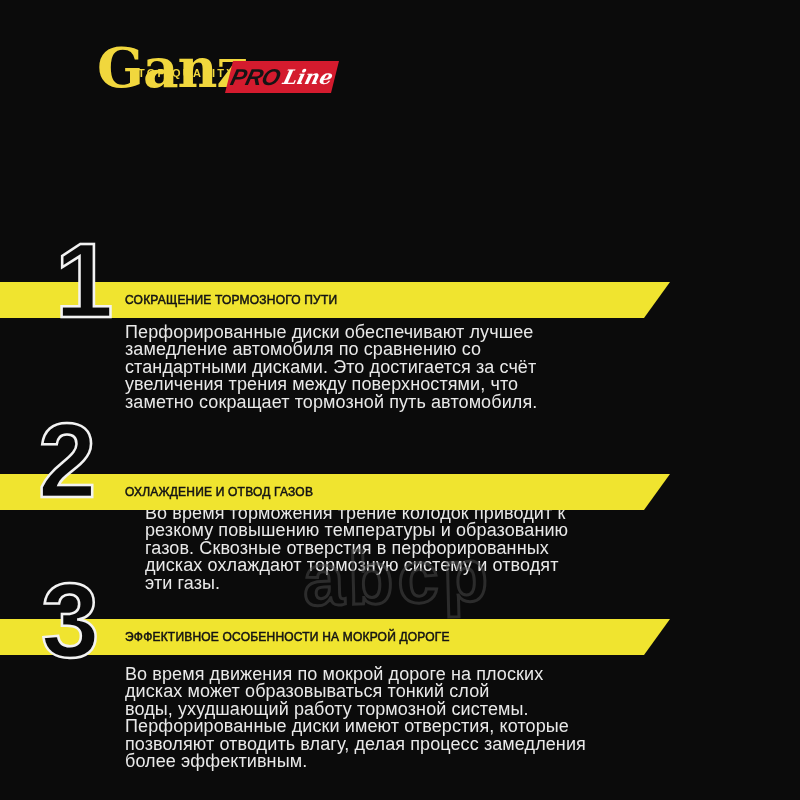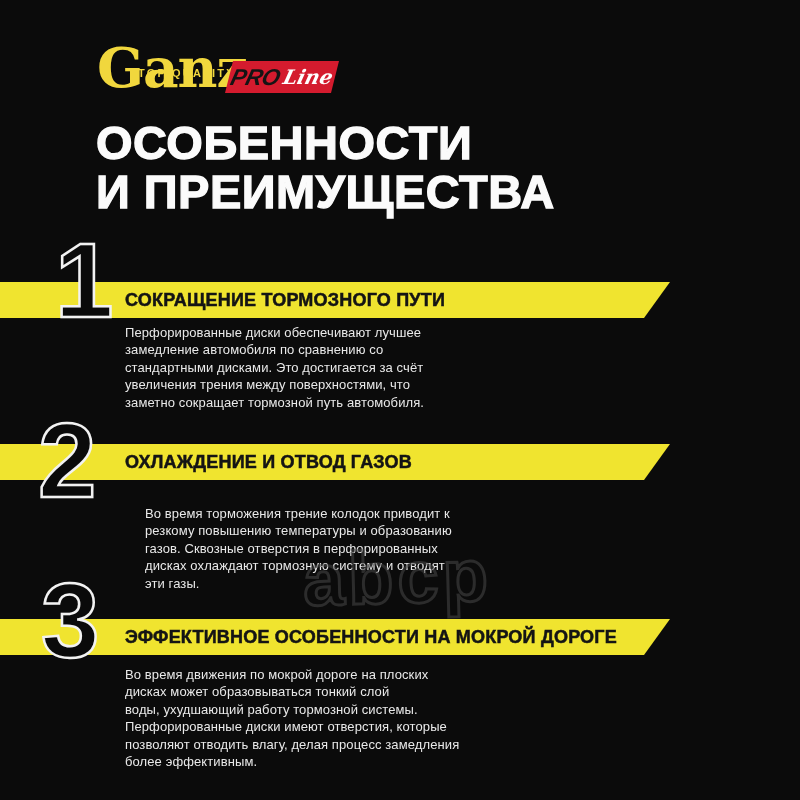--- a/index.html
+++ b/index.html
@@ -47,38 +47,38 @@
 
   
   .band {
     position:absolute; left:0; width:700px; height:36px;
     background:var(--yellow);
     clip-path:polygon(0 0, 670px 0, 644px 100%, 0 100%);
     z-index:2;
   }
   .band-text {
     position:absolute; left:125px; top:0; line-height:36px;
-    font-size:18px; font-weight:bold; color:#141414;
+    font-size:12px; font-weight:normal; color:#141414;
     -webkit-text-stroke:0.5px #141414; letter-spacing:0.2px;
     white-space:nowrap;
   }
   .num {
     position:absolute; z-index:3;
     font-size:105px; line-height:105px; font-weight:bold;
     color:#0a0a0a; -webkit-text-stroke:2.5px #f2f2f2;
   }
   .num.n1 { left:55px; top:228px; }
   .num.n2 { left:38px; top:408px; }
   .num.n3 { left:41px; top:568px; }
   .band.b1 { top:282px; }
-  .band.b2 { top:444px;padding-left:16px; }
+  .band.b2 { top:474px;padding-left:16px; }
   .band.b3 { top:619px; }
   .body-text {
     position:absolute; left:125px; width:520px;
-    font-size:13px; line-height:17.4px; letter-spacing:0.1px;
+    font-size:18px; line-height:17.4px; letter-spacing:0.1px;
     color:#e9e9e9; white-space:pre-line; z-index:1;
   }
   .body-text.t1 { top:324px; }
   .body-text.t2 { top:505px;margin-left:20px; }
   .body-text.t3 { top:666px; }
 
   
   .watermark {
     position:absolute; left:303px; top:541px; z-index:5;
     font-size:74px; line-height:1; font-weight:bold;
@@ -94,22 +94,20 @@
 
   <div>
     <div class="tagline">TOP QUALITY PARTS</div>
     <div class="brand-name">Ganz</div>
     <div class="badge">
       <span class="pro">PRO</span>
       <span class="line">Line</span>
     </div>
   </div>
 
-  <h1 class="page-title">ОСОБЕННОСТИ
-И ПРЕИМУЩЕСТВА</h1>
 
   <div class="watermark">abcp</div>
 
   <section>
     <div class="num n1">1</div>
     <div class="band b1">
       <span class="band-text">СОКРАЩЕНИЕ ТОРМОЗНОГО ПУТИ</span>
     </div>
     <p class="body-text t1">Перфорированные диски обеспечивают лучшее
 замедление автомобиля по сравнению со

